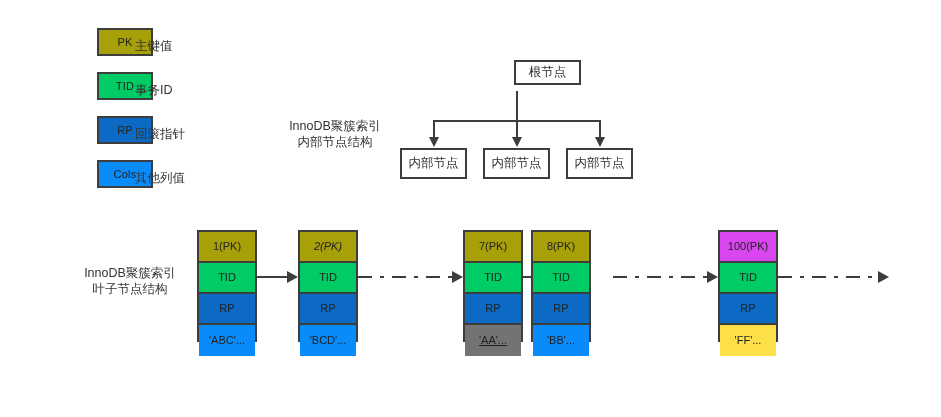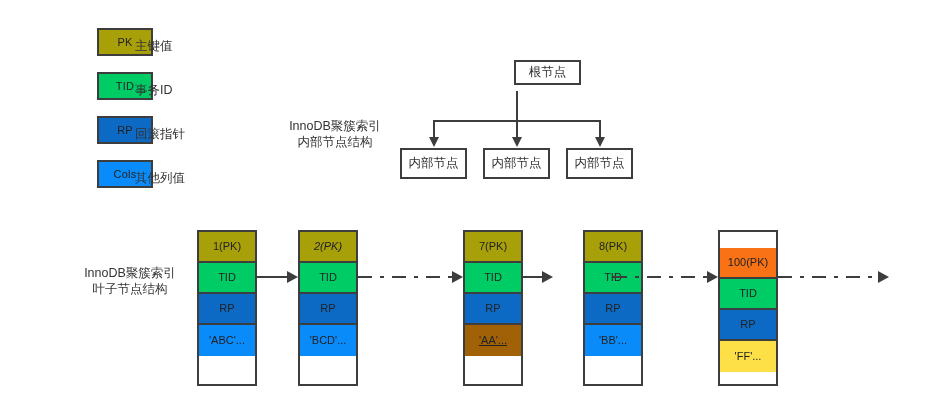--- a/index.html
+++ b/index.html
@@ -111,21 +111,21 @@
     width: 118px;
     text-align: center;
     font-size: 12.5px;
     line-height: 16px;
     color: #333333;
   }
   .leaf-node {
     position: absolute;
     top: 230px;
     width: 60px;
-    height: 156px;
+    height: 112px;
     border: 2px solid #3d3d3d;
     box-sizing: border-box;
     background: #ffffff;
   }
   .leaf-cell {
     height: 31px;
     box-sizing: border-box;
     display: flex;
     align-items: center;
     justify-content: center;
@@ -235,38 +235,38 @@
     <div class="leaf-cell" style="background:#0a8bfa;">'BCD'...</div>
   </div>
 
   <div class="conn-dashdot" style="left:358px; width:94px;"></div>
   <div class="arrow-right" style="left:452px;"></div>
 
   <div class="leaf-node" style="left:463px;">
     <div class="leaf-cell" style="background:#a8a009;">7(PK)</div>
     <div class="leaf-cell" style="background:#00cc66;">TID</div>
     <div class="leaf-cell" style="background:#0d6ac4;">RP</div>
-    <div class="leaf-cell" style="background:#a16207;text-decoration:underline;">'AA'...</div>
+    <div class="leaf-cell" style="background:#737373;text-decoration:underline;">'AA'...</div>
   </div>
 
   <div class="conn-solid" style="left:523px; width:19px;"></div>
   <div class="arrow-right" style="left:542px;"></div>
 
-  <div class="leaf-node" style="left:583px;">
+  <div class="leaf-node" style="left:531px;">
     <div class="leaf-cell" style="background:#a8a009;">8(PK)</div>
     <div class="leaf-cell" style="background:#00cc66;">TID</div>
     <div class="leaf-cell" style="background:#0d6ac4;">RP</div>
     <div class="leaf-cell" style="background:#0a8bfa;">'BB'...</div>
   </div>
 
   <div class="conn-dashdot" style="left:613px; width:94px;"></div>
   <div class="arrow-right" style="left:707px;"></div>
 
   <div class="leaf-node" style="left:718px;">
-    <div class="leaf-cell" style="background:#f97316;margin-top:16px;">100(PK)</div>
+    <div class="leaf-cell" style="background:#d946ef;">100(PK)</div>
     <div class="leaf-cell" style="background:#00cc66;">TID</div>
     <div class="leaf-cell" style="background:#0d6ac4;">RP</div>
     <div class="leaf-cell" style="background:#fde047;">'FF'...</div>
   </div>
 
   <div class="conn-dashdot" style="left:778px; width:100px;"></div>
   <div class="arrow-right" style="left:878px;"></div>
 
 </div>
 

